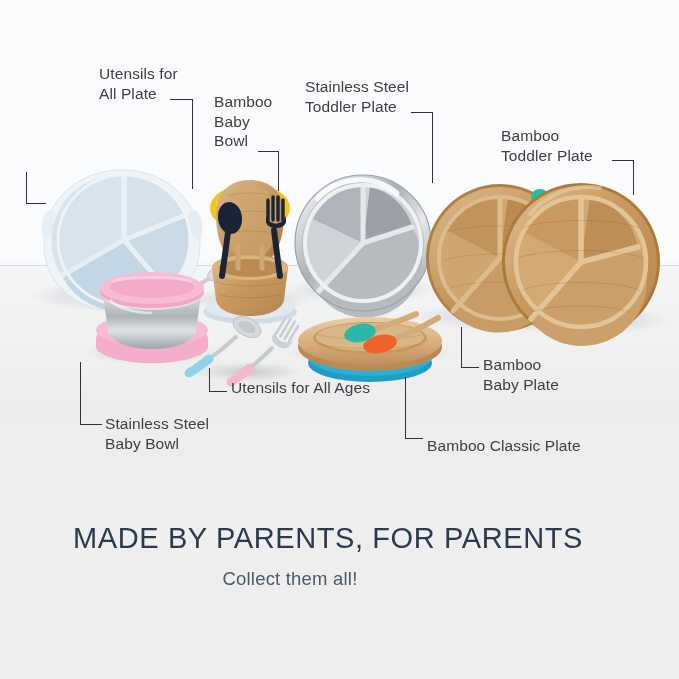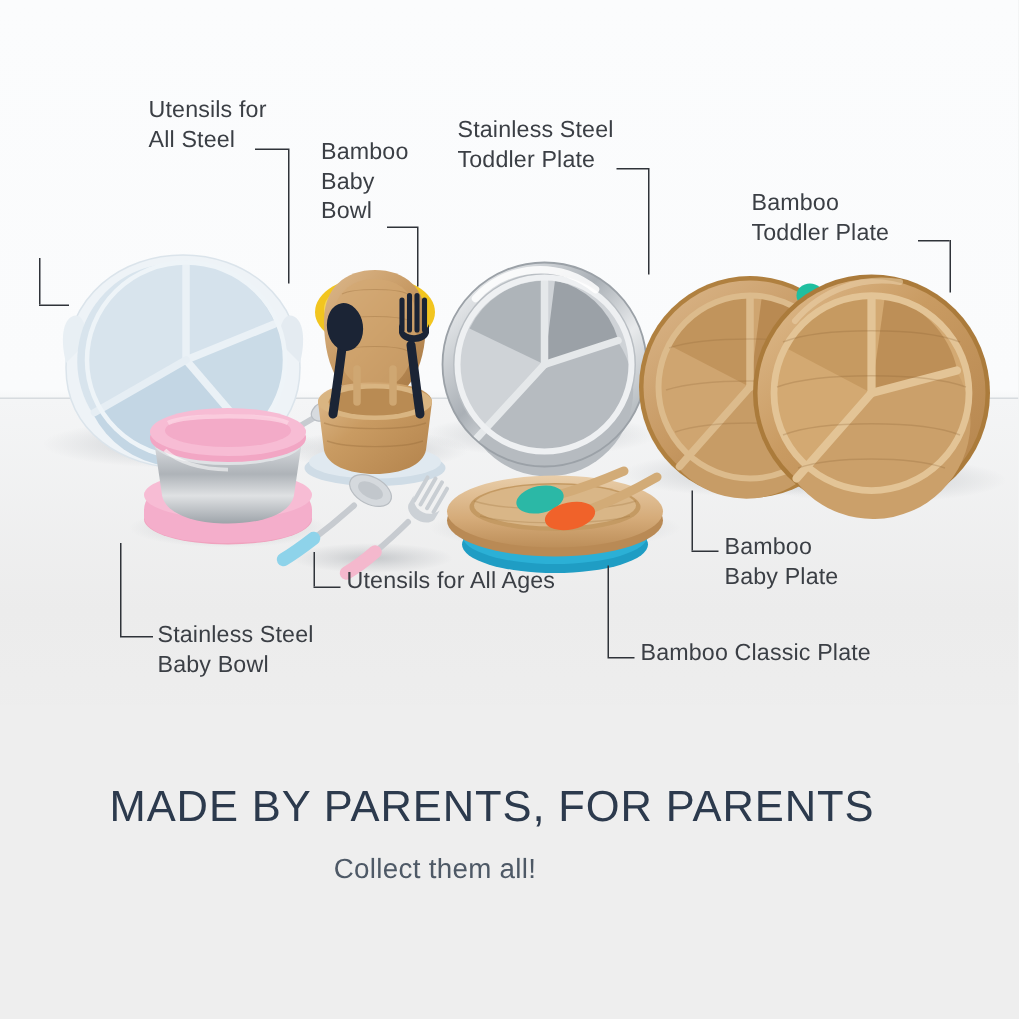--- a/index.html
+++ b/index.html
@@ -304,21 +304,21 @@
   </div>
 
   <div class="lower-fill"></div>
 
   <div class="lead" style="left:26px;top:172px;width:22px;height:32px;">
     <span class="v" style="left:0;top:0;height:31px;"></span>
     <span class="h" style="left:0;top:31px;width:20px;"></span>
   </div>
 
   <div class="label" style="left:99px;top:64px;">Utensils for
-All Steel</div>
+All Plate</div>
   <div class="lead" style="left:170px;top:99px;width:24px;height:90px;">
     <span class="h" style="left:0;top:0;width:22px;"></span>
     <span class="v" style="left:22px;top:0;height:90px;"></span>
   </div>
 
   <div class="label" style="left:214px;top:92px;">Bamboo
 Baby
 Bowl</div>
   <div class="lead" style="left:258px;top:151px;width:22px;height:40px;">
     <span class="h" style="left:0;top:0;width:20px;"></span>
@@ -352,21 +352,21 @@
     <span class="h" style="left:0;top:23px;width:18px;"></span>
   </div>
 
   <div class="label" style="left:483px;top:355px;">Bamboo
 Baby Plate</div>
   <div class="lead" style="left:461px;top:327px;width:20px;height:41px;">
     <span class="v" style="left:0;top:0;height:40px;"></span>
     <span class="h" style="left:0;top:40px;width:18px;"></span>
   </div>
 
-  <div class="label" style="left:427px;top:426px;">Bamboo Classic Plate</div>
+  <div class="label" style="left:427px;top:436px;">Bamboo Classic Plate</div>
   <div class="lead" style="left:405px;top:377px;width:20px;height:62px;">
     <span class="v" style="left:0;top:0;height:61px;"></span>
     <span class="h" style="left:0;top:61px;width:18px;"></span>
   </div>
 
   <div class="headline">MADE BY PARENTS, FOR PARENTS</div>
   <div class="subline">Collect them all!</div>
 
 </div>
 

